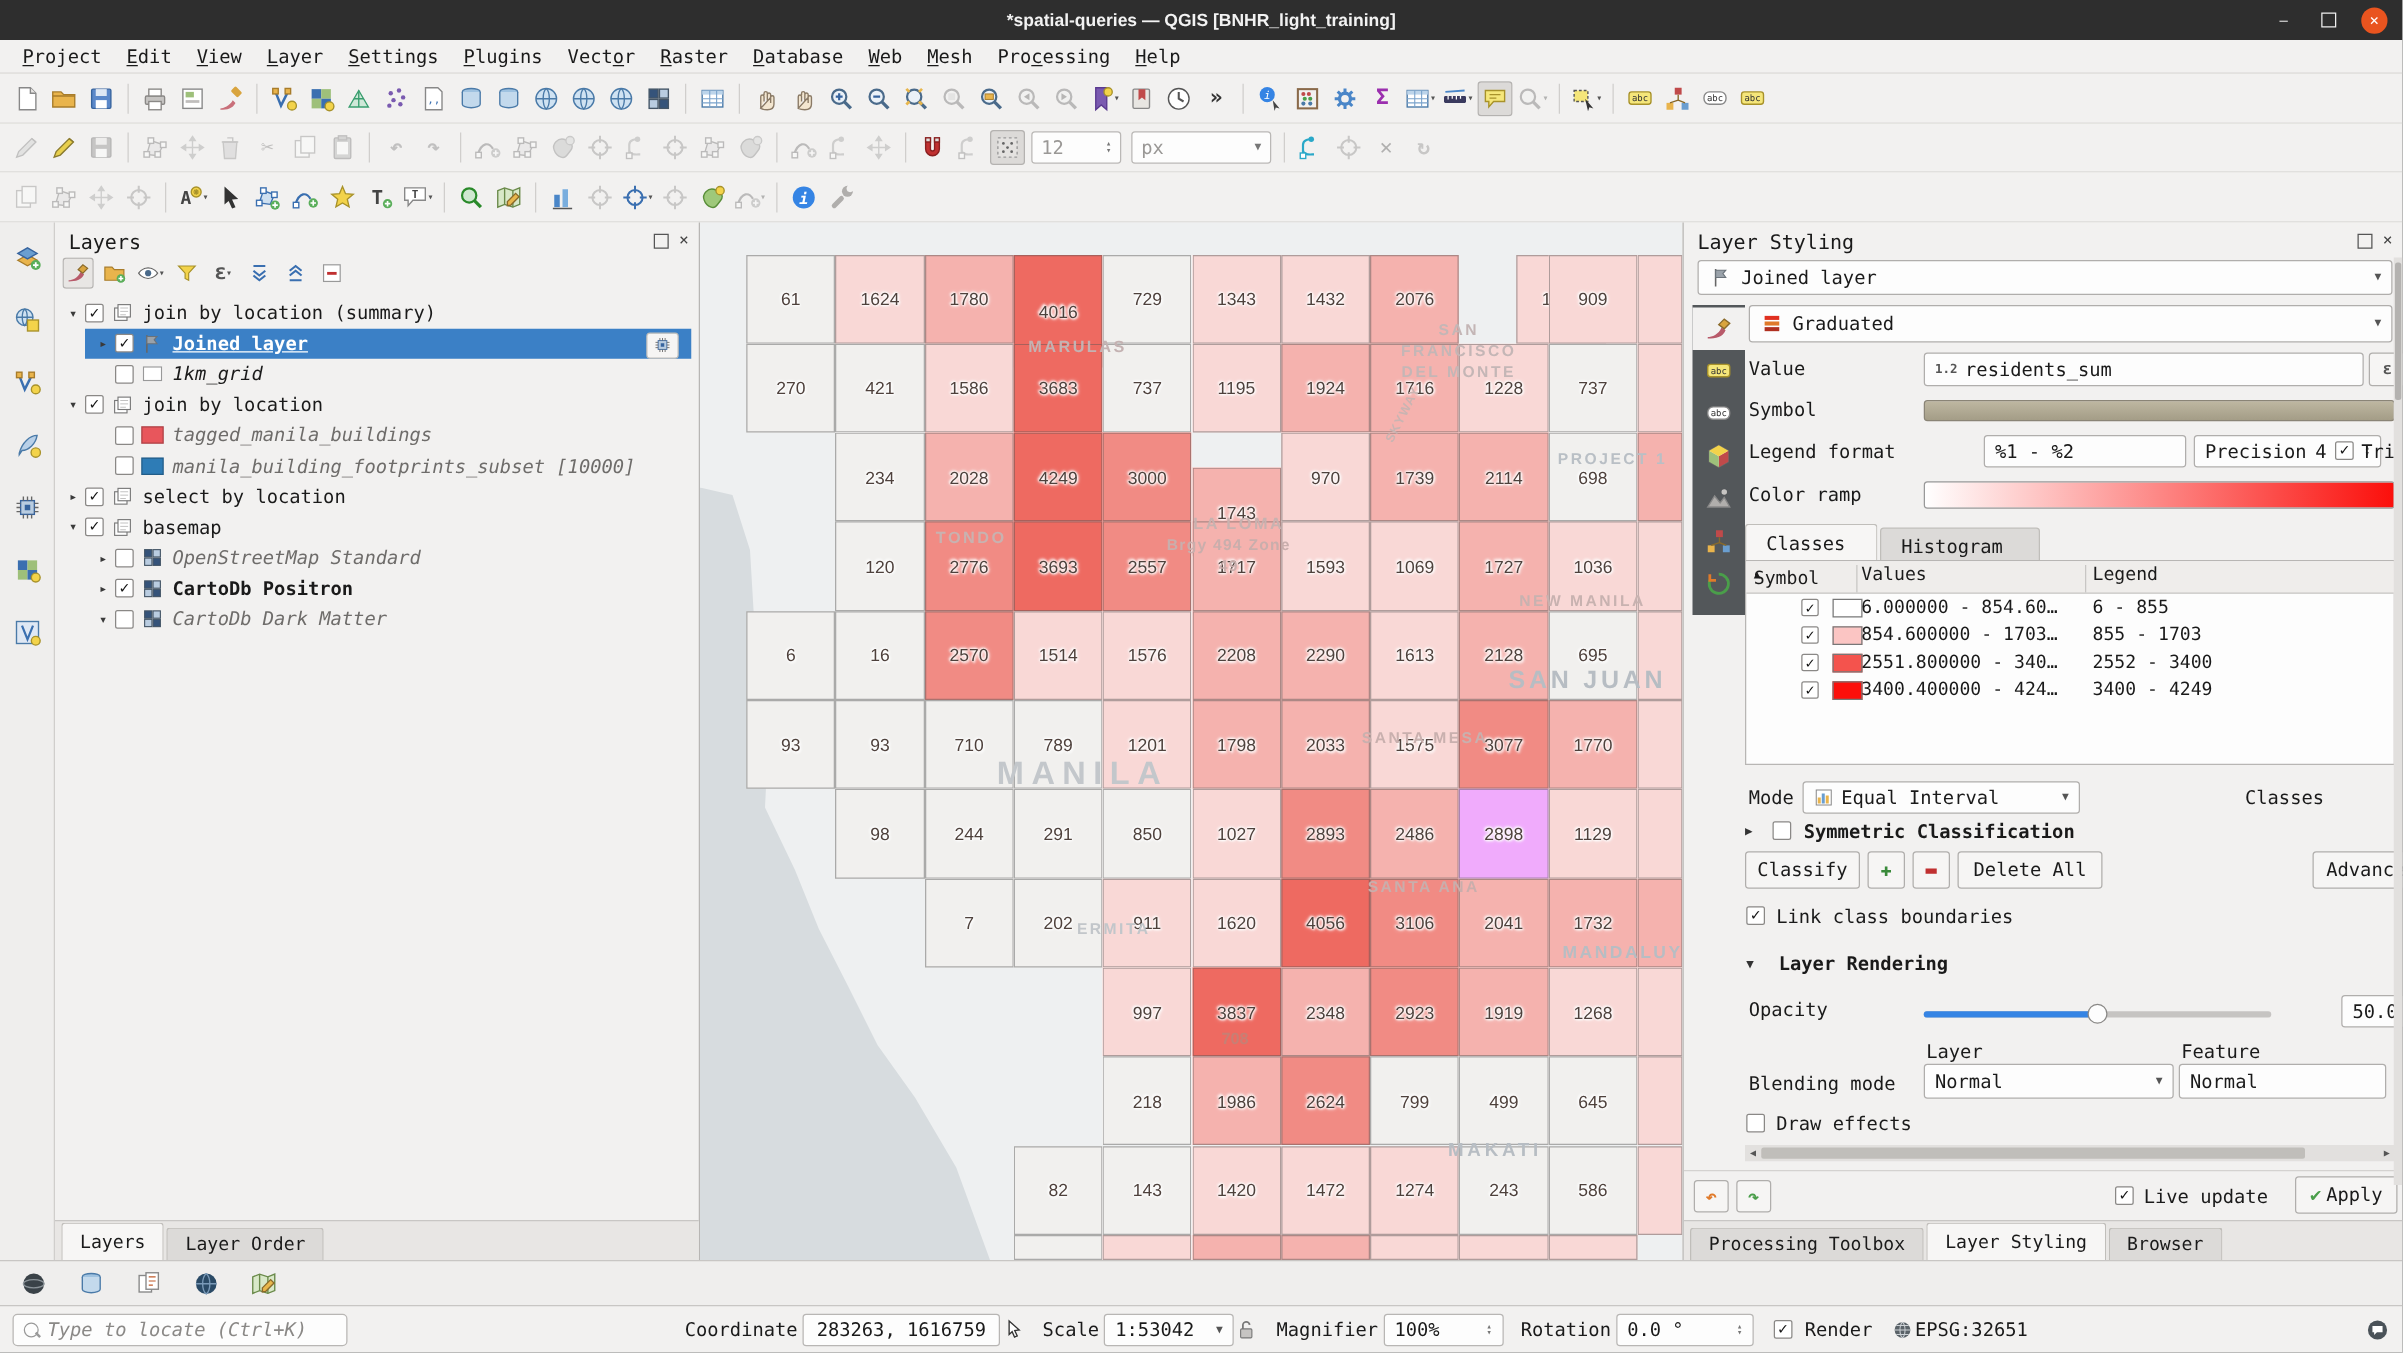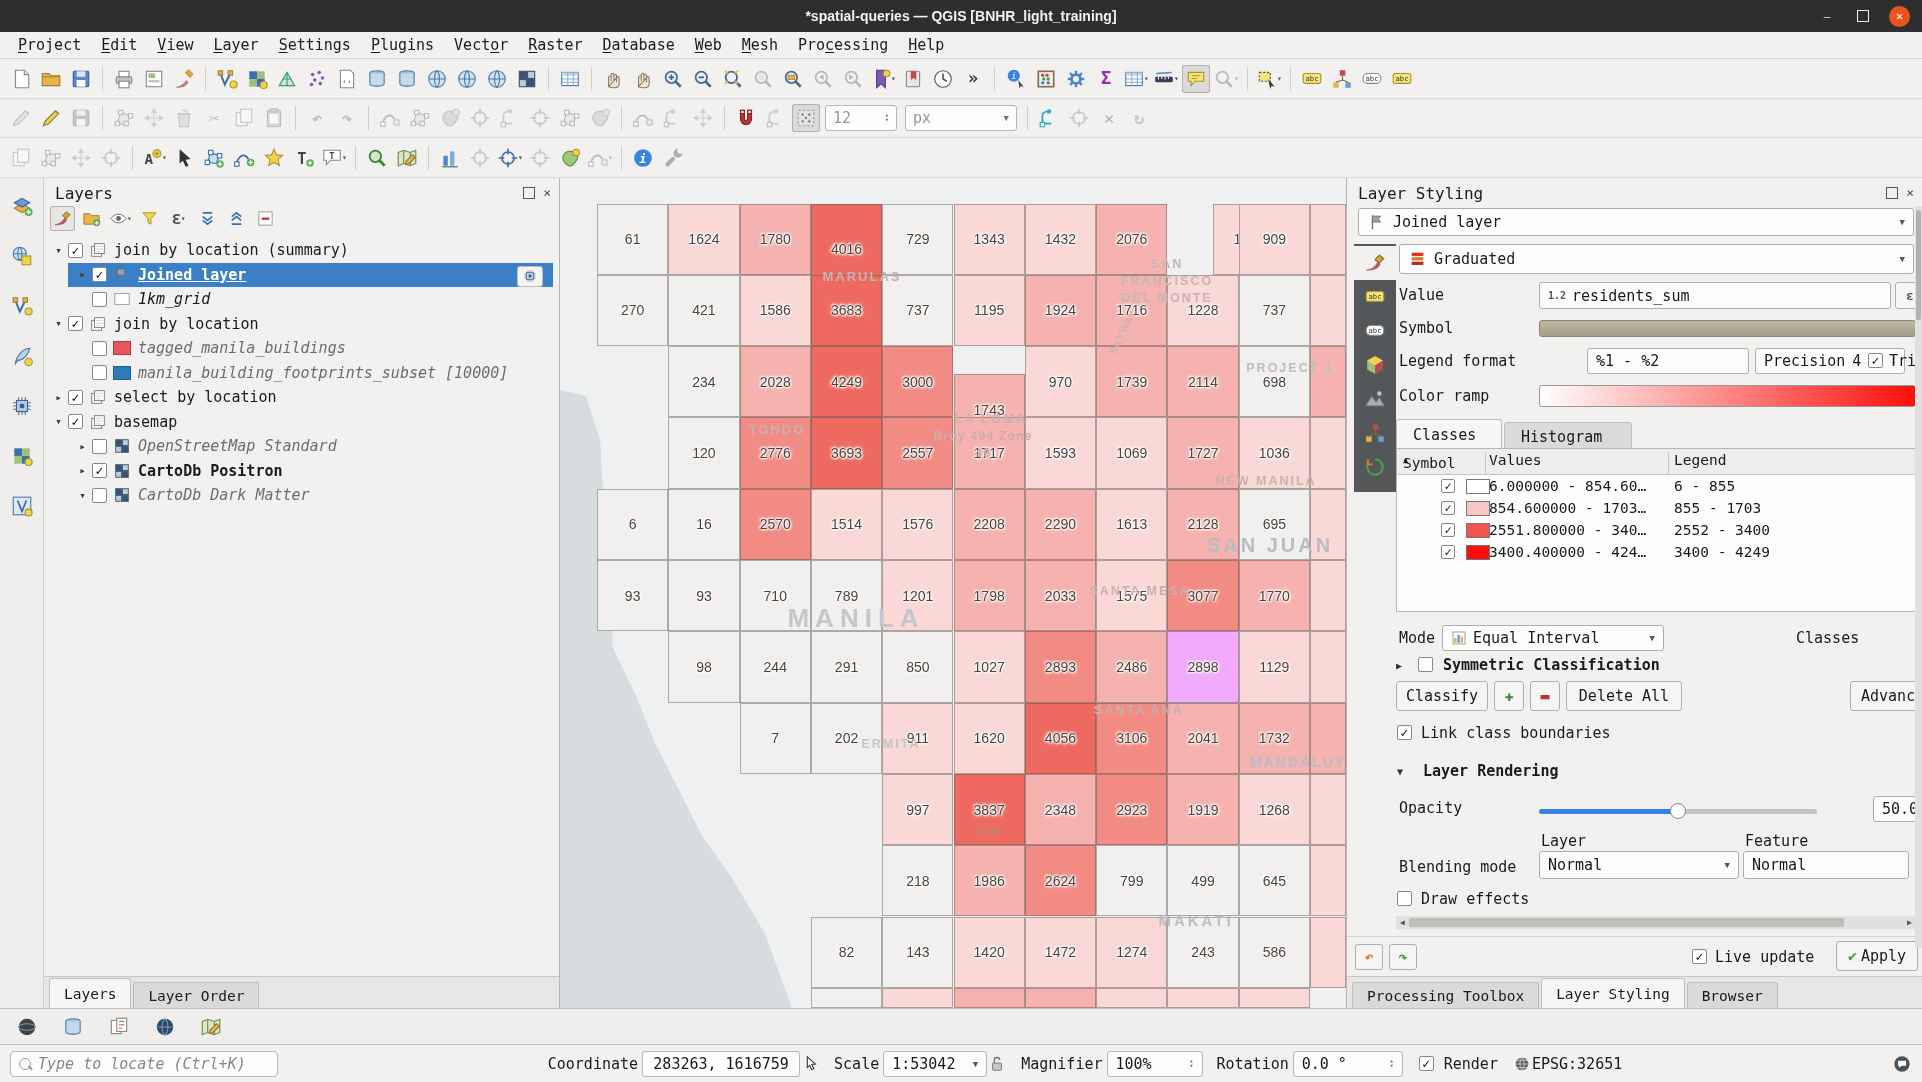--- a/index.html
+++ b/index.html
@@ -1381,21 +1381,21 @@
 DEL MONTE</div>
         <div class="maplabel" style="left: 730px; top: 190px; font-size: 12.5px; color: rgb(185, 191, 197); letter-spacing: 2px;">PROJECT 1</div>
         <div class="maplabel" style="left: 431px; top: 241px; font-size: 13px; color: rgb(200, 178, 176); letter-spacing: 2px;">LA LOMA</div>
         <div class="maplabel" style="left: 423px; top: 267px; font-size: 12.5px; color: rgb(201, 174, 172); letter-spacing: 1px;">Brgy 494 Zone
 49</div>
         <div class="maplabel" style="left: 217px; top: 252px; font-size: 13px; color: rgb(200, 178, 176); letter-spacing: 2px;">TONDO</div>
         <div class="maplabel" style="left: 563px; top: 154px; font-size: 10px; color: rgb(201, 180, 178); letter-spacing: 1px; transform: translate(-50%, -50%) rotate(-63deg);">SKYWAY</div>
         <div class="maplabel" style="left: 706px; top: 303px; font-size: 12.5px; color: rgb(200, 178, 176); letter-spacing: 2px;">NEW MANILA</div>
         <div class="maplabel" style="left: 710px; top: 367px; font-size: 20px; color: rgb(183, 189, 195); letter-spacing: 3px;">SAN JUAN</div>
         <div class="maplabel" style="left: 580px; top: 413px; font-size: 12.5px; color: rgb(201, 176, 174); letter-spacing: 2px;">SANTA MESA</div>
-        <div class="maplabel" style="left: 296px; top: 441px; font-size: 26px; color: rgb(195, 199, 203); letter-spacing: 6px;">MANILA</div>
+        <div class="maplabel" style="left: 306px; top: 441px; font-size: 26px; color: rgb(195, 199, 203); letter-spacing: 6px;">MANILA</div>
         <div class="maplabel" style="left: 579px; top: 532px; font-size: 12.5px; color: rgb(201, 174, 172); letter-spacing: 2px;">SANTA ANA</div>
         <div class="maplabel" style="left: 331px; top: 566px; font-size: 12.5px; color: rgb(194, 198, 202); letter-spacing: 2px;">ERMITA</div>
         <div class="maplabel" style="left: 757px; top: 584px; font-size: 14px; color: rgb(183, 189, 195); letter-spacing: 2px;">MANDALUYONG</div>
         <div class="maplabel" style="left: 636px; top: 743px; font-size: 15px; color: rgb(183, 189, 195); letter-spacing: 3px;">MAKATI</div>
         <div class="maplabel" style="left: 428px; top: 653px; font-size: 13px; color: rgb(199, 127, 116); letter-spacing: 0px;">708</div>
       </div>
   </div>
 
   <div id="stylingpanel">
     <span class="panel-title">Layer Styling</span>

